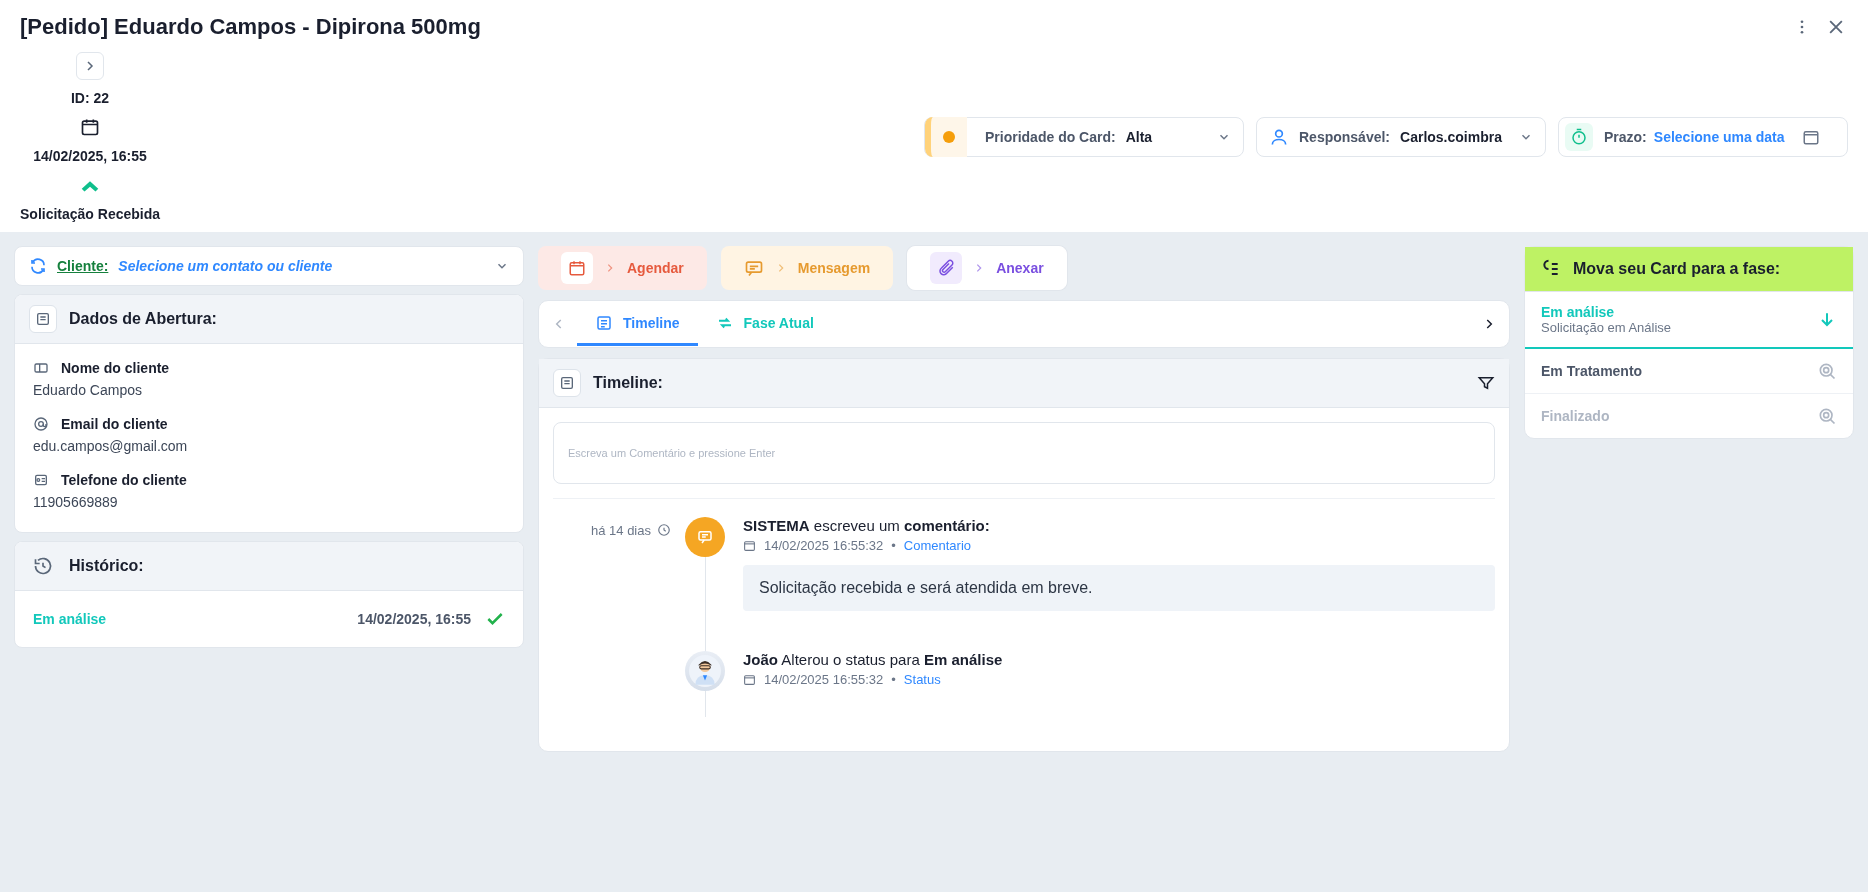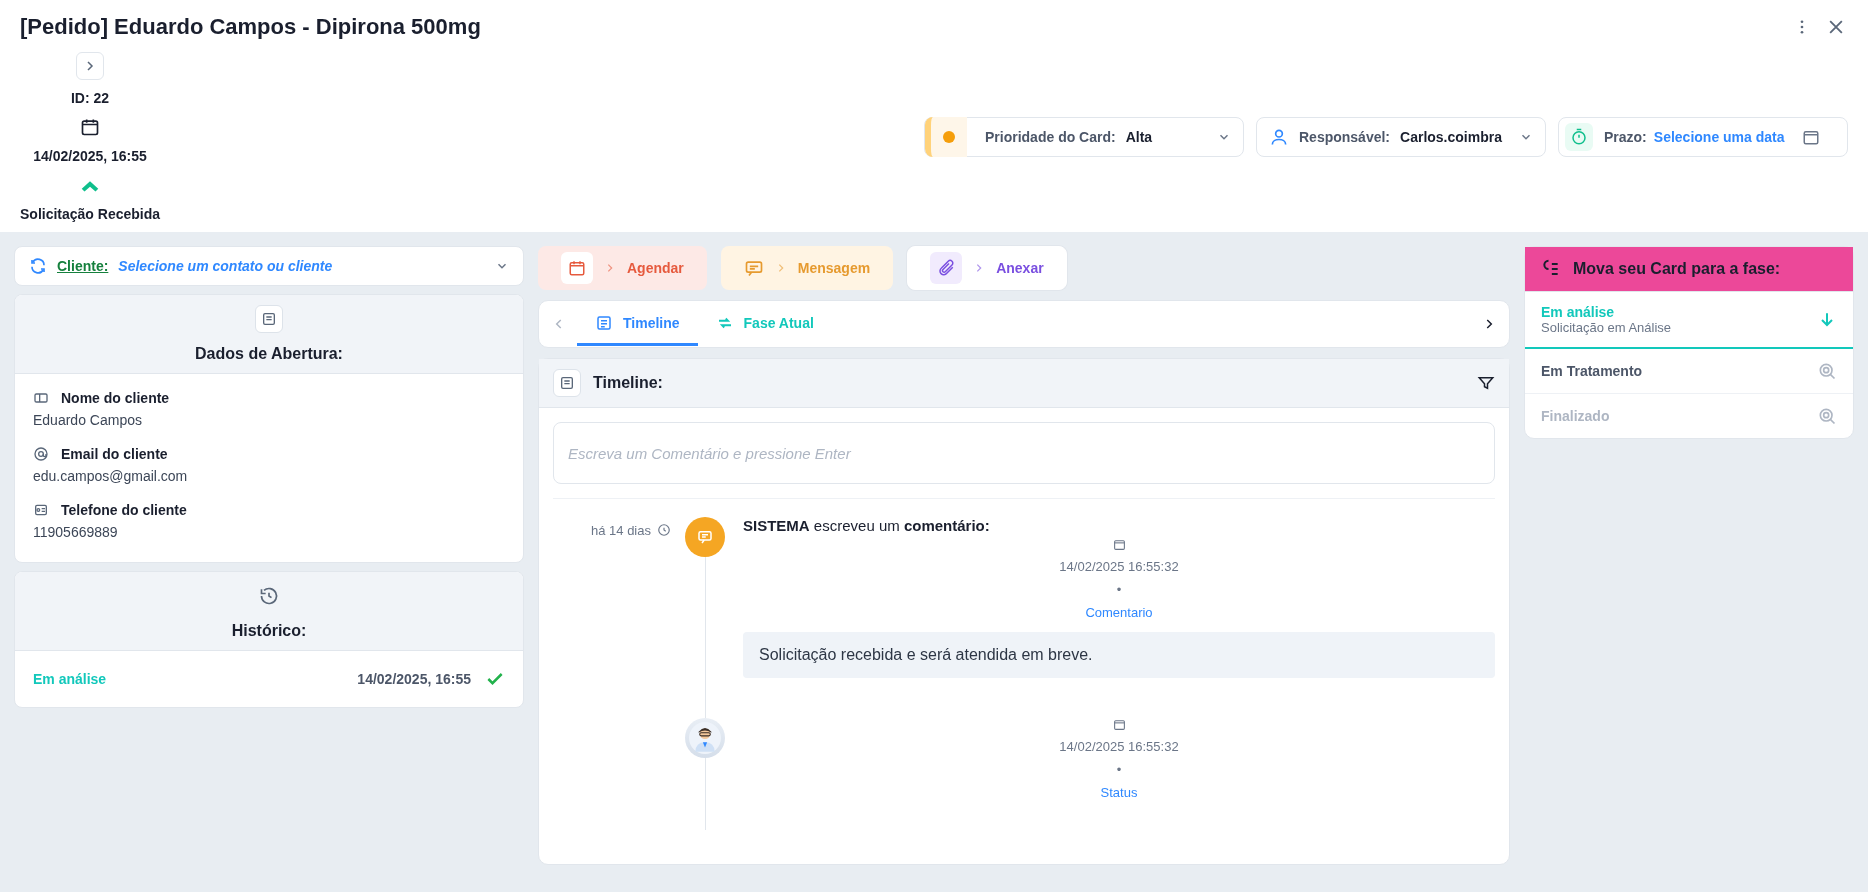--- a/index.html
+++ b/index.html
@@ -37,21 +37,21 @@
   .pill-prazo .cal-icon { color:#6b7688; margin-left:10px;}
   
   
   .main { display:flex; gap:14px; padding:14px 14px 14px 14px; align-items:flex-start; }
   
   .col-left { width:510px; display:flex; flex-direction:column; gap:8px; }
   .col-center { flex:1; display:flex; flex-direction:column; gap:10px; }
   .col-right { width:330px; }
   
   .card { background:#fff; border:1px solid #e1e6ec; border-radius:8px; overflow:hidden; }
-  .section-header { background:#f1f4f8; padding:10px 14px; display:flex; align-items:center; gap:12px; font-weight:700; font-size:16px; color:#1a1f2e; border-bottom:1px solid #e1e6ec;flex-direction:column;}
+  .section-header { background:#f1f4f8; padding:10px 14px; display:flex; align-items:center; gap:12px; font-weight:700; font-size:16px; color:#1a1f2e; border-bottom:1px solid #e1e6ec;}
   .section-header .ico { width:28px; height:28px; border-radius:6px; background:#fff; border:1px solid #dde3ea; display:flex; align-items:center; justify-content:center; color:#5a6779;}
   .section-header.plain .ico { background:transparent; border:none; }
   
   
   .client-select { background:#fff; border:1px solid #e1e6ec; border-radius:8px; padding:10px 14px; display:flex; align-items:center; gap:10px; }
   .client-select .ico { color:#2f88ff; }
   .client-select .lbl { font-weight:600; color:#15803d;text-decoration:underline; }
   .client-select .link { color:#2f88ff; font-weight:600;font-style:italic;}
   .client-select .chev { margin-left:auto; color:#6b7688; }
 
@@ -87,41 +87,41 @@
   .tab .tico { display:inline-flex; }
   .tab-fase { color:#12c8bb; }
 
   
   .timeline-card { background:#fff; border:1px solid #e1e6ec; border-radius:10px; }
   .timeline-header { display:flex; align-items:center; justify-content:space-between; padding:10px 14px; background:#f1f4f8; border-bottom:1px solid #e1e6ec;}
   .timeline-header .left { display:flex; align-items:center; gap:12px; font-weight:700; font-size:16px;}
   .timeline-header .ico { width:28px; height:28px; border-radius:6px; background:#fff; border:1px solid #dde3ea; display:flex; align-items:center; justify-content:center; color:#5a6779;}
   .filter-ico { color:#1a1f2e; cursor:pointer;}
   .comment-input-wrap { padding:14px; }
-  .comment-input { width:100%; height:62px; border:1px solid #e1e6ec; border-radius:8px; padding:12px 14px; font-size:15px; color:#1a1f2e; outline:none;font-style:italic; }
+  .comment-input { width:100%; height:62px; border:1px solid #e1e6ec; border-radius:8px; padding:12px 14px; font-size:11px; color:#1a1f2e; outline:none; }
   .comment-input::placeholder { color:#aeb6c3; }
   .divider { height:1px; background:#eef1f5; margin:0 14px; }
   
   .tl-body { padding: 18px 14px 24px 14px; display:flex; }
   .tl-time-col { width:130px; text-align:right; padding-right:12px; color:#6b7688; font-size:13px; display:flex; align-items:flex-start; justify-content:flex-end; gap:6px; padding-top:6px;}
   .tl-stream { flex:1; position:relative; padding-left:60px;}
   .tl-line { position:absolute; left:22px; top:0; bottom:10px; width:1px; background:#e1e6ec; }
   .tl-entry { position:relative; margin-bottom:40px; }
   .tl-badge { position:absolute; left:-58px; top:0; width:40px; height:40px; border-radius:50%; background:#f5a623; display:flex; align-items:center; justify-content:center; color:#fff; }
   .tl-avatar { position:absolute; left:-58px; top:0; width:40px; height:40px; border-radius:50%; background:linear-gradient(#e9eef5,#d5deea); display:flex; align-items:center; justify-content:center; font-size:24px;}
   .tl-title { font-size:15px; color:#1a1f2e; }
   .tl-title strong { font-weight:700; }
-  .tl-meta { display:flex; align-items:center; gap:8px; color:#6b7688; font-size:13px; margin-top:4px;flex-direction:column;}
+  .tl-meta { display:flex; align-items:center; gap:8px; color:#6b7688; font-size:13px; margin-top:4px;}
   .tl-meta .tag { color:#2f88ff; }
   .tl-meta .cal { display:inline-flex; }
   .tl-bubble { margin-top:12px; background:#eff3f8; border-radius:4px; padding:14px 16px; color:#2d3645; font-size:16px;}
   
   
   .move-card { background:#fff; border:1px solid #e1e6ec; border-radius:10px; }
-  .move-header { background:#ec4899; padding:12px 16px; display:flex; align-items:center; gap:12px; font-weight:700; font-size:16px; border-bottom:1px solid #e1e6ec;}
+  .move-header { background:#bef264; padding:12px 16px; display:flex; align-items:center; gap:12px; font-weight:700; font-size:16px; border-bottom:1px solid #e1e6ec;}
   .phase-item { padding:12px 16px; display:flex; align-items:center; border-bottom:1px solid #eef1f5; cursor:pointer;}
   .phase-item:last-child{border-bottom:none;}
   .phase-item .txt { display:flex; flex-direction:column; }
   .phase-item .name { font-weight:700; color:#4c5668; }
   .phase-item .sub { font-size:13px; color:#6b7688; }
   .phase-item.current .name { color:#12c8bb; }
   .phase-item .action-ico { margin-left:auto; color:#aeb6c3; }
   .phase-item.current .action-ico { color:#12c8bb; }
   .phase-item.current { border-bottom:2px solid #12c8bb; }
 
@@ -454,20 +454,25 @@
             <div class="tl-avatar">
                <svg width="34" height="34" viewBox="0 0 64 64">
                  <circle cx="32" cy="32" r="30" fill="#eef3fa"></circle>
                  <circle cx="32" cy="24" r="10" fill="#f2c79b"></circle>
                  <path d="M20 20 Q32 6 44 20 L44 22 Q32 14 20 22 Z" fill="#3a2e26"></path>
                  <rect x="22" y="22" width="20" height="6" rx="3" fill="none" stroke="#3a2e26" stroke-width="2"></rect>
                  <path d="M14 58 Q14 40 32 40 Q50 40 50 58 Z" fill="#cfe0f5"></path>
                  <path d="M28 40 L32 50 L36 40 Z" fill="#2f88ff"></path>
                </svg>
             </div>
+            <div class="tl-title">
+              <strong>João</strong>
+              <span>Alterou o status para</span>
+              <strong>Em análise</strong>
+            </div>
             <div class="tl-meta">
               <span class="cal">
                   <svg width="13" height="13" viewBox="0 0 24 24" fill="none" stroke="currentColor" stroke-width="2">
                     <rect x="3" y="5" width="18" height="16" rx="2"></rect>
                     <path d="M3 9h18"></path>
                   </svg>
                 </span>
               <span>14/02/2025 16:55:32</span>
               <span>•</span>
               <span class="tag">Status</span>

